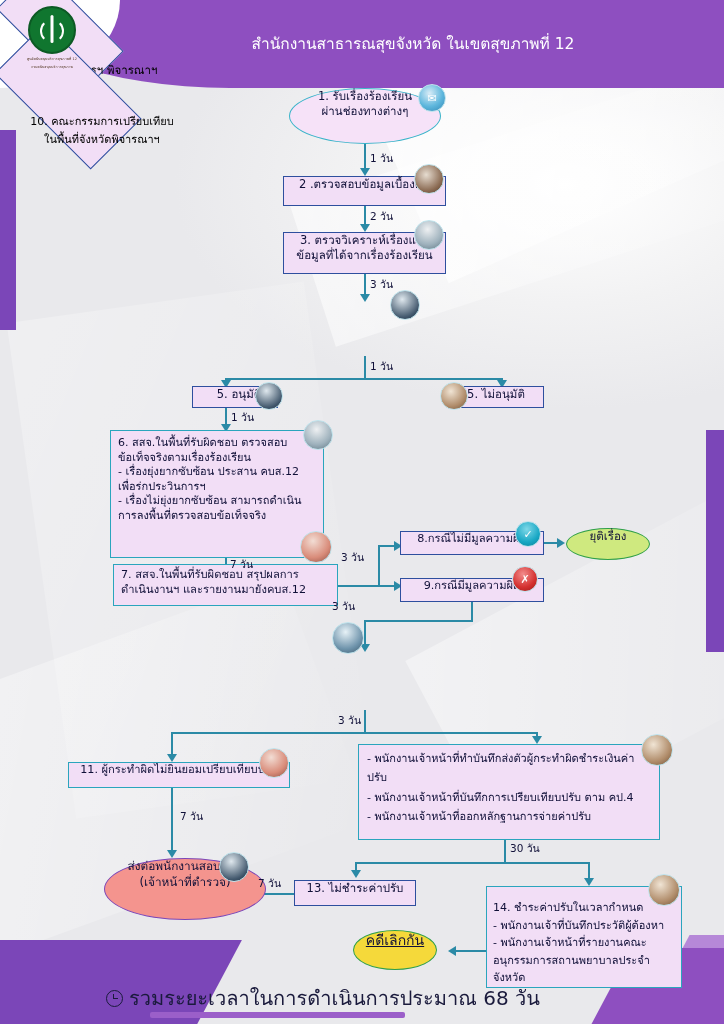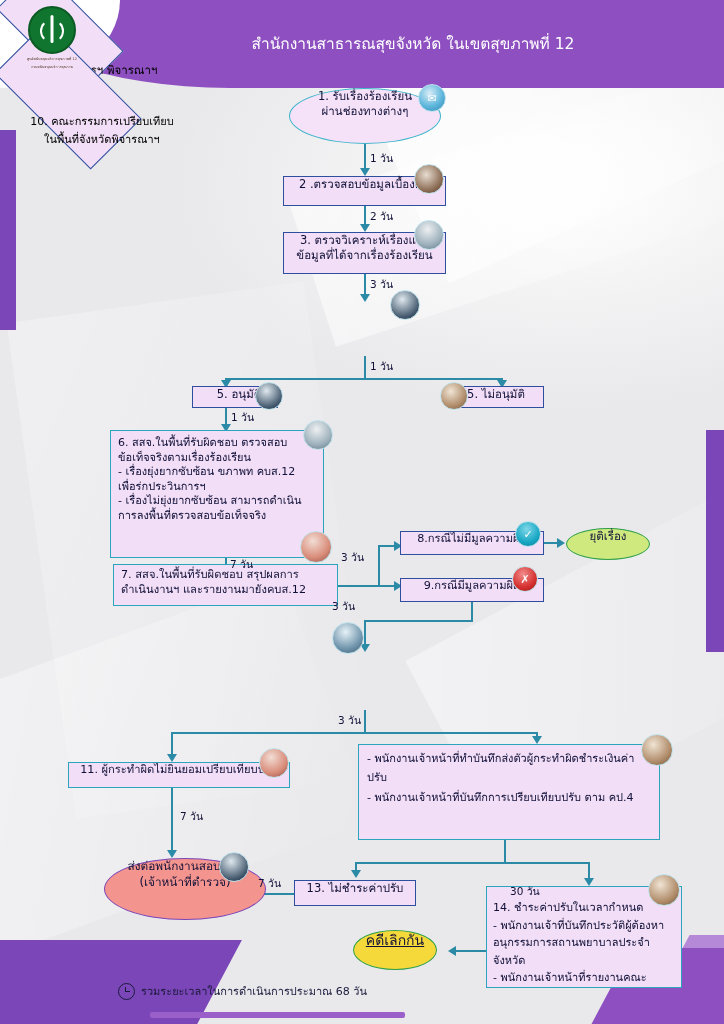--- a/index.html
+++ b/index.html
@@ -141,22 +141,22 @@
   .ava.icon-teal{background:radial-gradient(circle at 45% 30%,#7fd8e8,#18a7c4 60%,#0c7e97);}
   .ava.icon-red{background:radial-gradient(circle at 42% 30%,#f28c8c,#d4302f 60%,#9b1b1b);}
   .ava .glyph{
     position:absolute;left:0;top:0;right:0;bottom:0;
     display:flex;align-items:center;justify-content:center;
     color:#ffffff;font-size:11px;font-weight:bold;
   }
 
   
   .summary{
-    position:absolute;left:118px;top:982px;z-index:8;
-    font-size:11px;color:#1a1a3c;display:flex;align-items:center;gap:6px;
+    position:absolute;left:106px;top:982px;z-index:8;
+    font-size:20px;color:#1a1a3c;display:flex;align-items:center;gap:6px;
   }
   .clock-ic{
     width:15px;height:15px;border:1.4px solid #1a1a3c;border-radius:50%;
     position:relative;display:inline-block;flex:0 0 auto;
   }
   .clock-ic:before{content:"";position:absolute;left:6px;top:3px;width:1.3px;height:5px;background:#1a1a3c;}
   .clock-ic:after{content:"";position:absolute;left:6.5px;top:7px;width:4px;height:1.3px;background:#1a1a3c;}
 </style>
 </head>
 <body>
@@ -248,21 +248,21 @@
   <div class="ava p5" style="left:440px;top:382px;width:26px;height:26px;"></div>
 
   <div class="ln v" style="left:225px;top:408px;height:20px;"></div>
   <div class="arrow down" style="left:221px;top:424px;"></div>
   <div class="lbl" style="left:231px;top:409px;">1 วัน</div>
 
   <div class="node box teal left" style="left:110px;top:430px;width:214px;height:128px;font-size:11px;padding:5px 7px;">
     <div>
       <div>6. สสจ.ในพื้นที่รับผิดชอบ ตรวจสอบ</div>
       <div>ข้อเท็จจริงตามเรื่องร้องเรียน</div>
-      <div>- เรื่องยุ่งยากซับซ้อน ขภาพท คบส.12</div>
+      <div>- เรื่องยุ่งยากซับซ้อน ประสาน คบส.12</div>
       <div>เพื่อร่กประวินการฯ</div>
       <div>- เรื่องไม่ยุ่งยากซับซ้อน สามารถดำเนิน</div>
       <div>การลงพื้นที่ตรวจสอบข้อเท็จจริง</div>
     </div>
   </div>
   <div class="ava p3" style="left:303px;top:420px;width:28px;height:28px;"></div>
   <div class="ava p6" style="left:300px;top:531px;width:30px;height:30px;"></div>
 
   <div class="ln v" style="left:225px;top:558px;height:18px;"></div>
   <div class="arrow down" style="left:221px;top:572px;"></div>
@@ -334,26 +334,27 @@
   <div class="ava p6" style="left:259px;top:748px;width:28px;height:28px;"></div>
 
   <div class="ln v" style="left:171px;top:788px;height:66px;"></div>
   <div class="arrow down" style="left:167px;top:850px;"></div>
   <div class="lbl" style="left:180px;top:808px;">7 วัน</div>
 
   <div class="node box teal left" style="left:358px;top:744px;width:302px;height:96px;font-size:11px;padding:4px 8px;">
     <div style="line-height:1.75;">
       <div>- พนักงานเจ้าหน้าที่ทำบันทึกส่งตัวผู้กระทำผิดชำระเงินค่าปรับ</div>
       <div>- พนักงานเจ้าหน้าที่บันทึกการเปรียบเทียบปรับ ตาม คป.4</div>
+      <div>- พนักงานเจ้าหน้าที่ออกหลักฐานการจ่ายค่าปรับ</div>
     </div>
   </div>
   <div class="ava p5" style="left:641px;top:734px;width:30px;height:30px;"></div>
 
   <div class="ln v" style="left:504px;top:840px;height:22px;"></div>
-  <div class="lbl" style="left:510px;top:883px;text-align:right;">30 วัน</div>
+  <div class="lbl" style="left:510px;top:840px;text-align:right;">30 วัน</div>
   <div class="ln h" style="left:355px;top:862px;width:233px;"></div>
   <div class="ln v" style="left:355px;top:862px;height:12px;"></div>
   <div class="arrow down" style="left:351px;top:870px;"></div>
   <div class="ln v" style="left:588px;top:862px;height:20px;"></div>
   <div class="arrow down" style="left:584px;top:878px;"></div>
 
   <div class="node box" style="left:294px;top:880px;width:122px;height:26px;font-size:11.5px;">
     <div>13. ไม่ชำระค่าปรับ</div>
   </div>
   <div class="ln h" style="left:248px;top:893px;width:46px;"></div>
@@ -365,22 +366,22 @@
       <div>ส่งต่อพนักงานสอบสวน</div>
       <div>(เจ้าหน้าที่ตำรวจ)</div>
     </div>
   </div>
   <div class="ava p4" style="left:219px;top:852px;width:28px;height:28px;"></div>
 
   <div class="node box teal left" style="left:486px;top:886px;width:196px;height:102px;font-size:11px;padding:12px 6px;">
     <div style="line-height:1.6;">
       <div>14. ชำระค่าปรับในเวลากำหนด</div>
       <div>- พนักงานเจ้าที่บันทึกประวัติผู้ต้องหา</div>
+      <div>- พนักงานเจ้าหน้าที่รายงานคณะ</div>
       <div>อนุกรรมการสถานพยาบาลประจำจังหวัด</div>
-      <div>- พนักงานเจ้าหน้าที่รายงานคณะ</div>
     </div>
   </div>
   <div class="ava p5" style="left:648px;top:874px;width:30px;height:30px;"></div>
 
   <div class="ln h" style="left:455px;top:950px;width:31px;"></div>
   <div class="arrow left" style="left:448px;top:946px;"></div>
 
   <div class="node ellipse ell-yellow" style="left:353px;top:930px;width:84px;height:40px;font-size:14px;text-decoration:underline;">
     <div>คดีเลิกกัน</div>
   </div>

